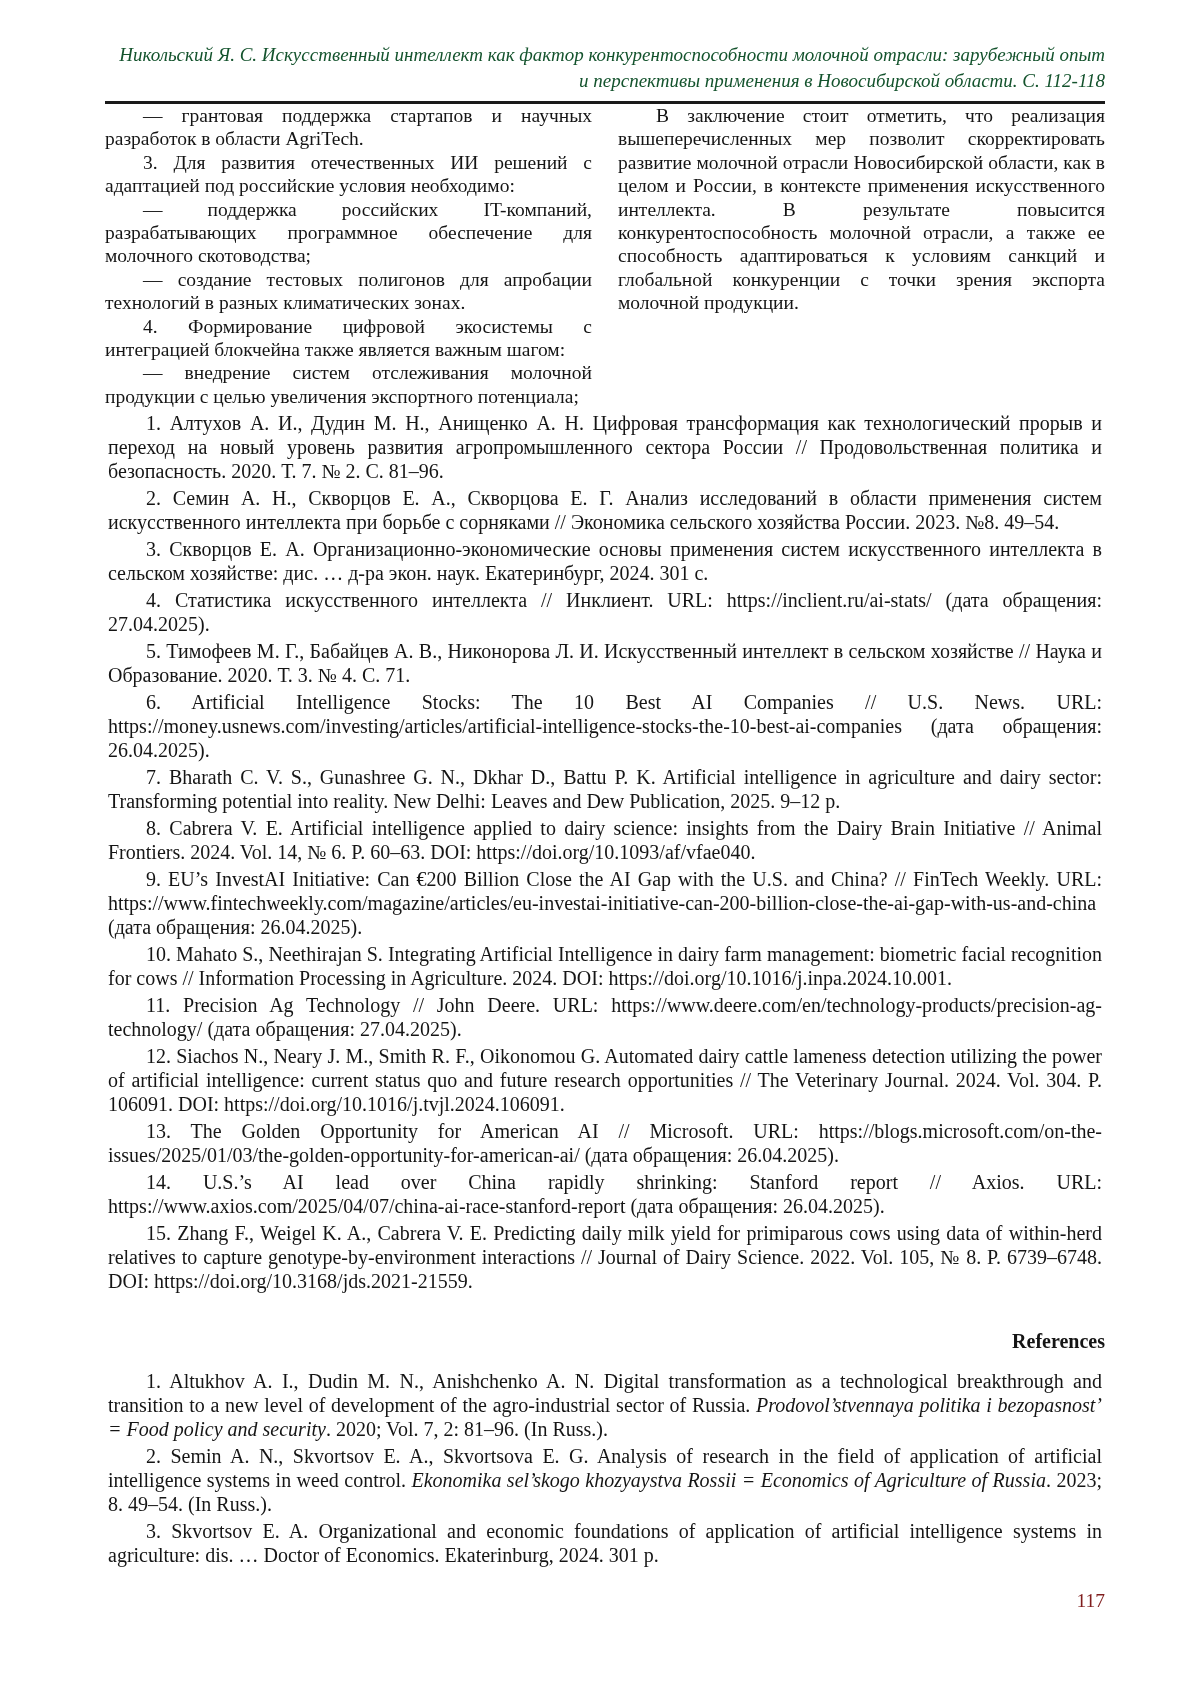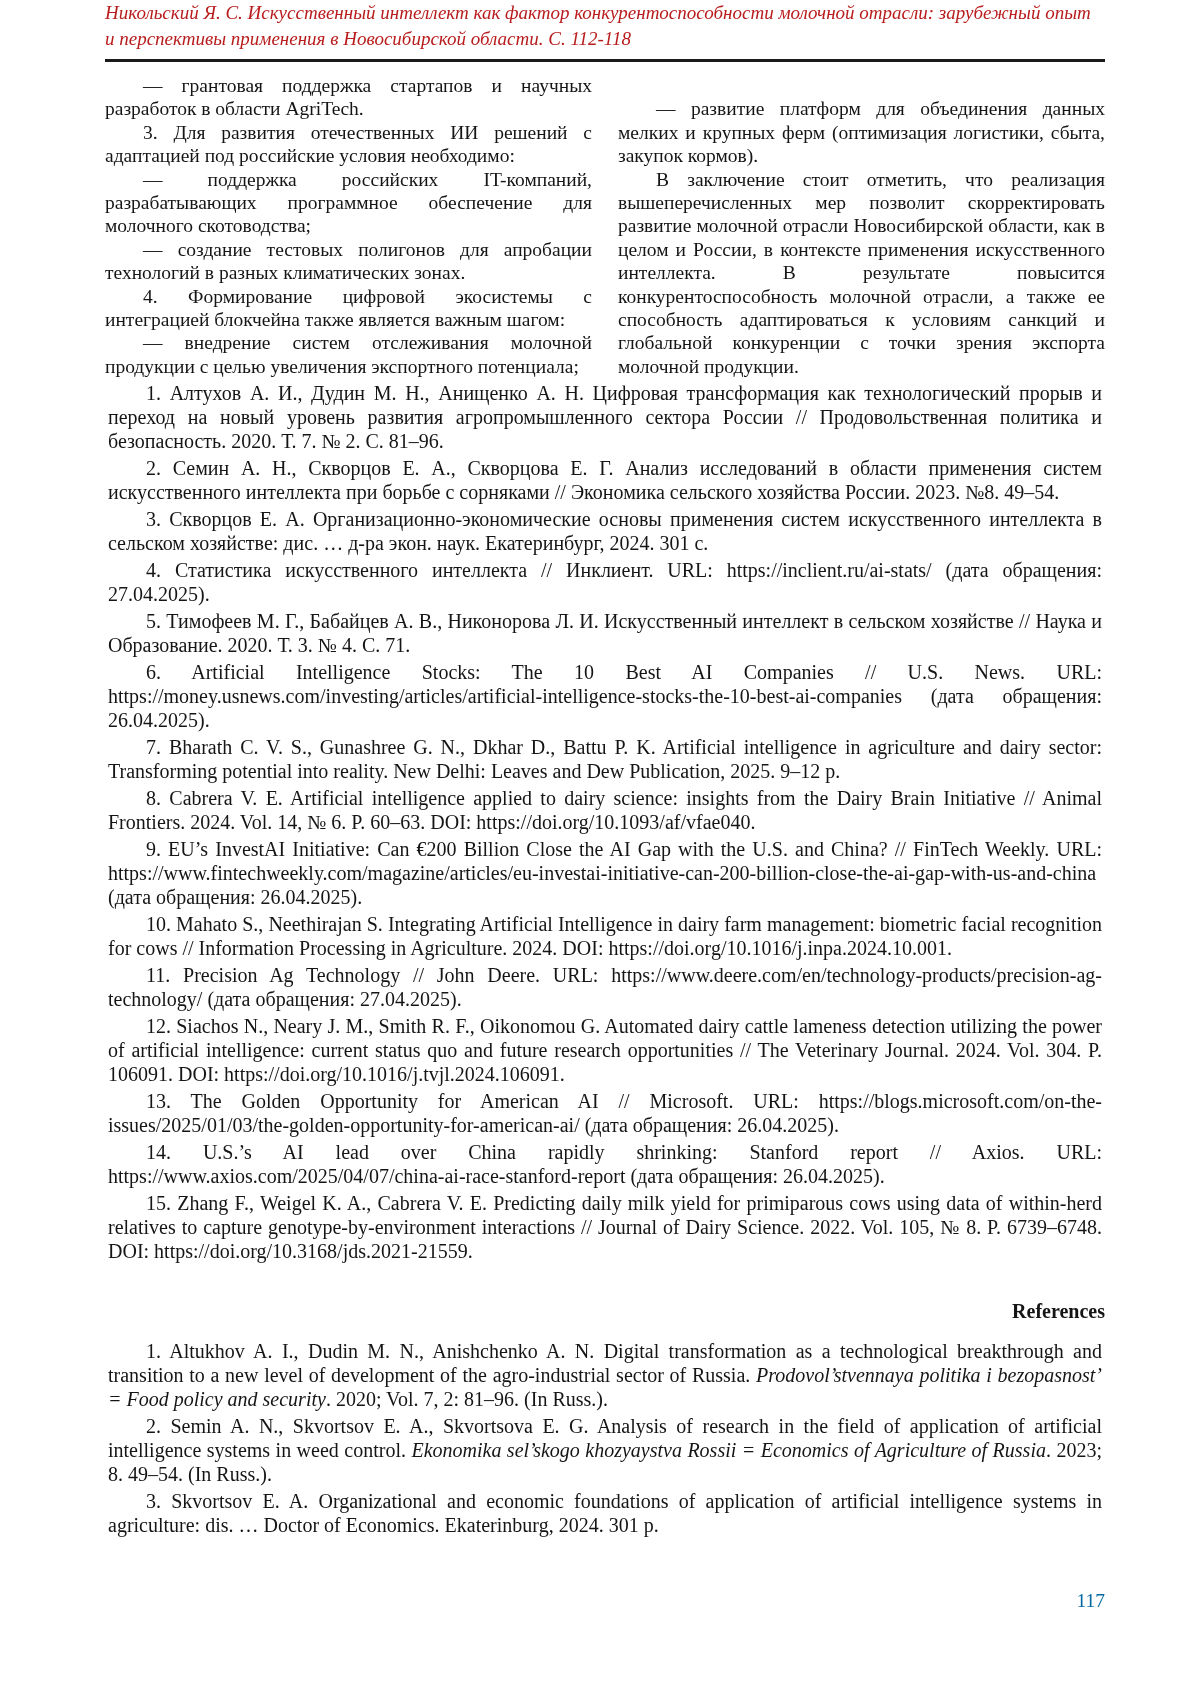--- a/index.html
+++ b/index.html
@@ -12,36 +12,37 @@
     font-family: "Liberation Serif", serif;
     color: #151515;
   }
   .content {
     position: absolute;
     left: 105px;
     top: 0;
     width: 1000px;
   }
   .running-head {
+    margin-top: 42px;
     font-style: italic;
     font-size: 19px;
     line-height: 26px;
-    color: #b91c1c;
+    text-align: right;
+    color: #14532d;
   }
   .head-rule {
     border: none;
     border-top: 3px solid #1a1a1a;
     margin: 7px 0 0 0;
     height: 0;
   }
   .two-col {
     display: flex;
     gap: 26px;
-    margin-top: 12px;
-    align-items: flex-end;
+    margin-top: 0;
   }
   .col {
     flex: 1 1 0;
     text-align: justify;
     font-size: 19.5px;
     line-height: 23.4px;
     hyphens: auto;
   }
   p.para { margin: 0; text-indent: 38px; }
   .section-heading {
@@ -60,21 +61,21 @@
     font-size: 20px;
     line-height: 24px;
     overflow-wrap: break-word;
   }
   .ref-list i { font-style: italic; }
   .page-number {
     position: absolute;
     right: 95px;
     top: 1590px;
     font-size: 19.5px;
-    color: #0369a1;
+    color: #7f1d1d;
   }
 </style>
 </head>
 <body>
 
 <div class="page">
   <div class="content">
 
     <div class="running-head">
       <div>Никольский Я. С. Искусственный интеллект как фактор конкурентоспособности молочной отрасли: зарубежный опыт</div>
@@ -86,21 +87,20 @@
     <div class="two-col">
       <div class="col" id="left-col">
           <p class="para">— грантовая поддержка стартапов и научных разработок в области AgriTech.</p>
           <p class="para">3. Для развития отечественных ИИ решений с адаптацией под российские условия необходимо:</p>
           <p class="para">— поддержка российских IT-компаний, разрабатывающих программное обеспечение для молочного скотоводства;</p>
           <p class="para">— создание тестовых полигонов для апробации технологий в разных климатических зонах.</p>
           <p class="para">4. Формирование цифровой экосистемы с интеграцией блокчейна также является важным шагом:</p>
           <p class="para">— внедрение систем отслеживания молочной продукции с целью увеличения экспортного потенциала;</p>
         </div>
       <div class="col" id="right-col">
-          <p class="para">— развитие платформ для объединения данных мелких и крупных ферм (оптимизация логистики, сбыта, закупок кормов).</p>
           <p class="para">В заключение стоит отметить, что реализация вышеперечисленных мер позволит скорректировать развитие молочной отрасли Новосибирской области, как в целом и России, в контексте применения искусственного интеллекта. В результате повысится конкурентоспособность молочной отрасли, а также ее способность адаптироваться к условиям санкций и глобальной конкуренции с точки зрения экспорта молочной продукции.</p>
         </div>
     </div>
 
     <div class="ref-list" id="sources-list">
         <p>1. Алтухов А. И., Дудин М. Н., Анищенко А. Н. Цифровая трансформация как технологический прорыв и переход на новый уровень развития агропромышленного сектора России // Продовольственная политика и безопасность. 2020. Т. 7. № 2. С. 81–96.</p>
         <p>2. Семин А. Н., Скворцов Е. А., Скворцова Е. Г. Анализ исследований в области применения систем искусственного интеллекта при борьбе с сорняками // Экономика сельского хозяйства России. 2023. №8. 49–54.</p>
         <p>3. Скворцов Е. А. Организационно-экономические основы применения систем искусственного интеллекта в сельском хозяйстве: дис. … д-ра экон. наук. Екатеринбург, 2024. 301 с.</p>
         <p>4. Статистика искусственного интеллекта // Инклиент. URL: https://inclient.ru/ai-stats/ (дата обращения: 27.04.2025).</p>
         <p>5. Тимофеев М. Г., Бабайцев А. В., Никонорова Л. И. Искусственный интеллект в сельском хозяйстве // Наука и Образование. 2020. Т. 3. № 4. С. 71.</p>

